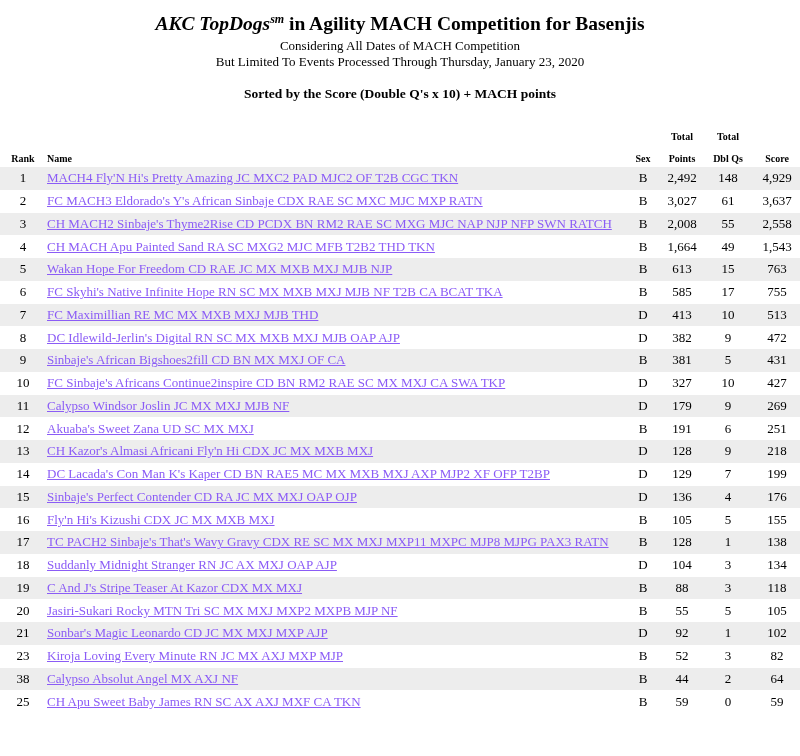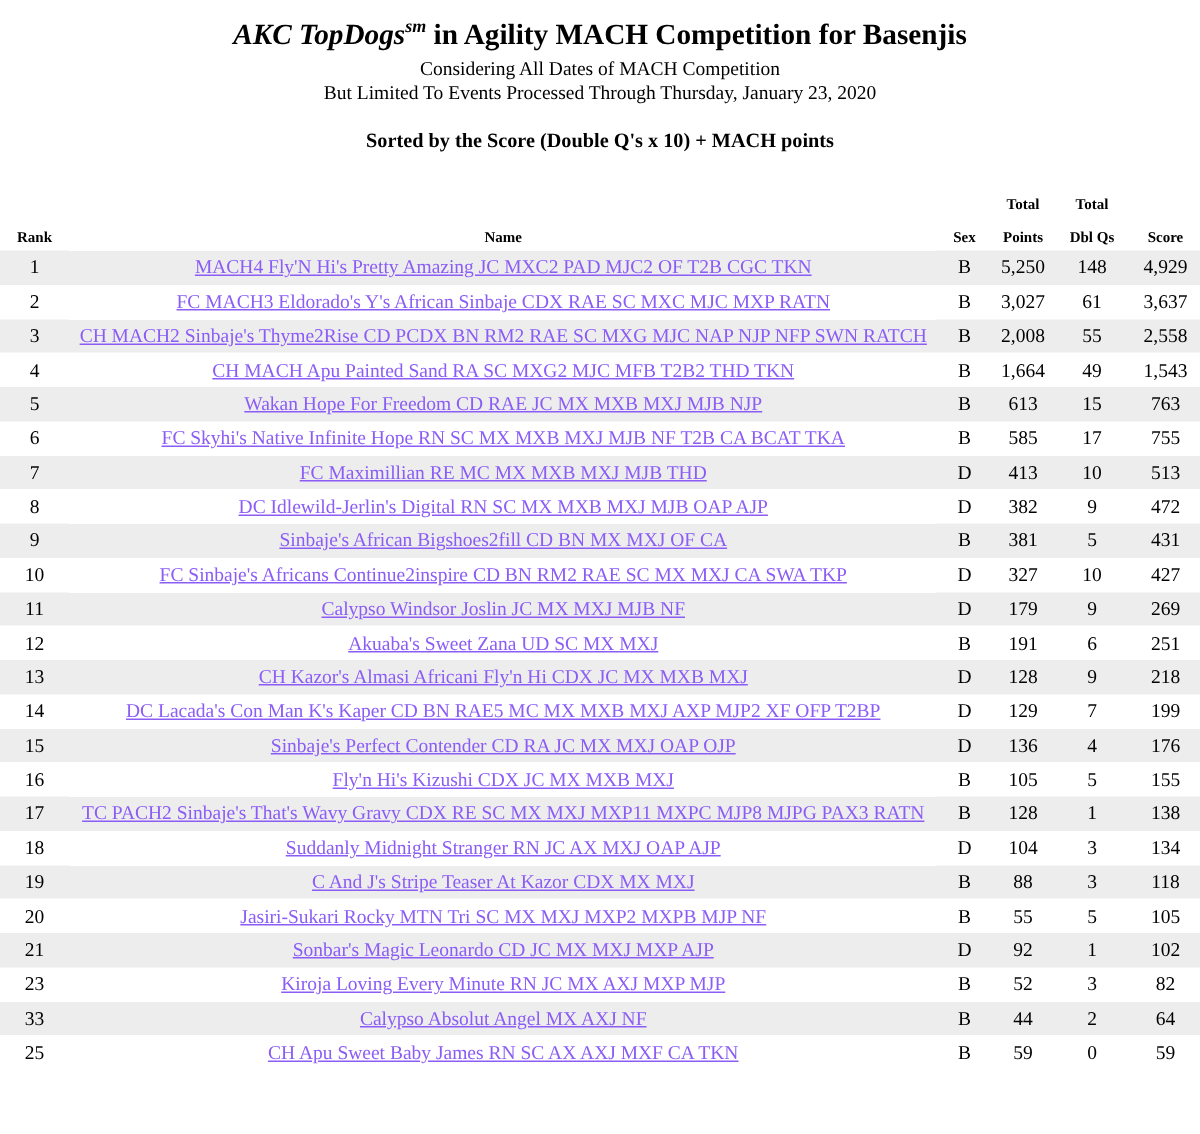--- a/index.html
+++ b/index.html
@@ -16,21 +16,21 @@
   col.c-sex{width:38px;}
   col.c-points{width:40px;}
   col.c-dblqs{width:52px;}
   col.c-score{width:46px;}
   thead td{font-weight:bold;font-size:10px;vertical-align:bottom;padding:0;}
   thead tr.h1 td{height:20px;}
   thead tr.h2 td{height:22px;padding-bottom:3px;}
   tbody td{height:22.76px;font-size:13px;padding:0;vertical-align:middle;}
   .c{text-align:center;}
   .l{text-align:left;}
-  td.name{padding-left:1px;white-space:nowrap;overflow:hidden;text-align:center;}
+  td.name{padding-left:1px;white-space:nowrap;overflow:hidden;}
   thead td.name{padding-left:1px;}
   tbody tr:nth-child(odd){background:#ededed;}
   a.dog{color:#8b5cf6;text-decoration:underline;cursor:pointer;}
 </style>
 </head>
 <body>
 
 <div class="title">
   <em><span>AKC TopDogs</span><sup>sm</sup></em><span> in Agility MACH Competition for Basenjis</span>
 </div>
@@ -65,21 +65,21 @@
       <td class="c">Points</td>
       <td class="c">Dbl Qs</td>
       <td class="c">Score</td>
     </tr>
   </thead>
   <tbody>
   <tr>
     <td class="c">1</td>
     <td class="name l"><a class="dog" href="#">MACH4 Fly'N Hi's Pretty Amazing JC MXC2 PAD MJC2 OF T2B CGC TKN</a></td>
     <td class="c">B</td>
-    <td class="c">5,250</td>
+    <td class="c">2,492</td>
     <td class="c">148</td>
     <td class="c">4,929</td>
   </tr>
 
   <tr>
     <td class="c">2</td>
     <td class="name l"><a class="dog" href="#">FC MACH3 Eldorado's Y's African Sinbaje CDX RAE SC MXC MJC MXP RATN</a></td>
     <td class="c">B</td>
     <td class="c">3,027</td>
     <td class="c">61</td>
@@ -261,21 +261,21 @@
   <tr>
     <td class="c">23</td>
     <td class="name l"><a class="dog" href="#">Kiroja Loving Every Minute RN JC MX AXJ MXP MJP</a></td>
     <td class="c">B</td>
     <td class="c">52</td>
     <td class="c">3</td>
     <td class="c">82</td>
   </tr>
 
   <tr>
-    <td class="c">33</td>
+    <td class="c">38</td>
     <td class="name l"><a class="dog" href="#">Calypso Absolut Angel MX AXJ NF</a></td>
     <td class="c">B</td>
     <td class="c">44</td>
     <td class="c">2</td>
     <td class="c">64</td>
   </tr>
 
   <tr>
     <td class="c">25</td>
     <td class="name l"><a class="dog" href="#">CH Apu Sweet Baby James RN SC AX AXJ MXF CA TKN</a></td>

